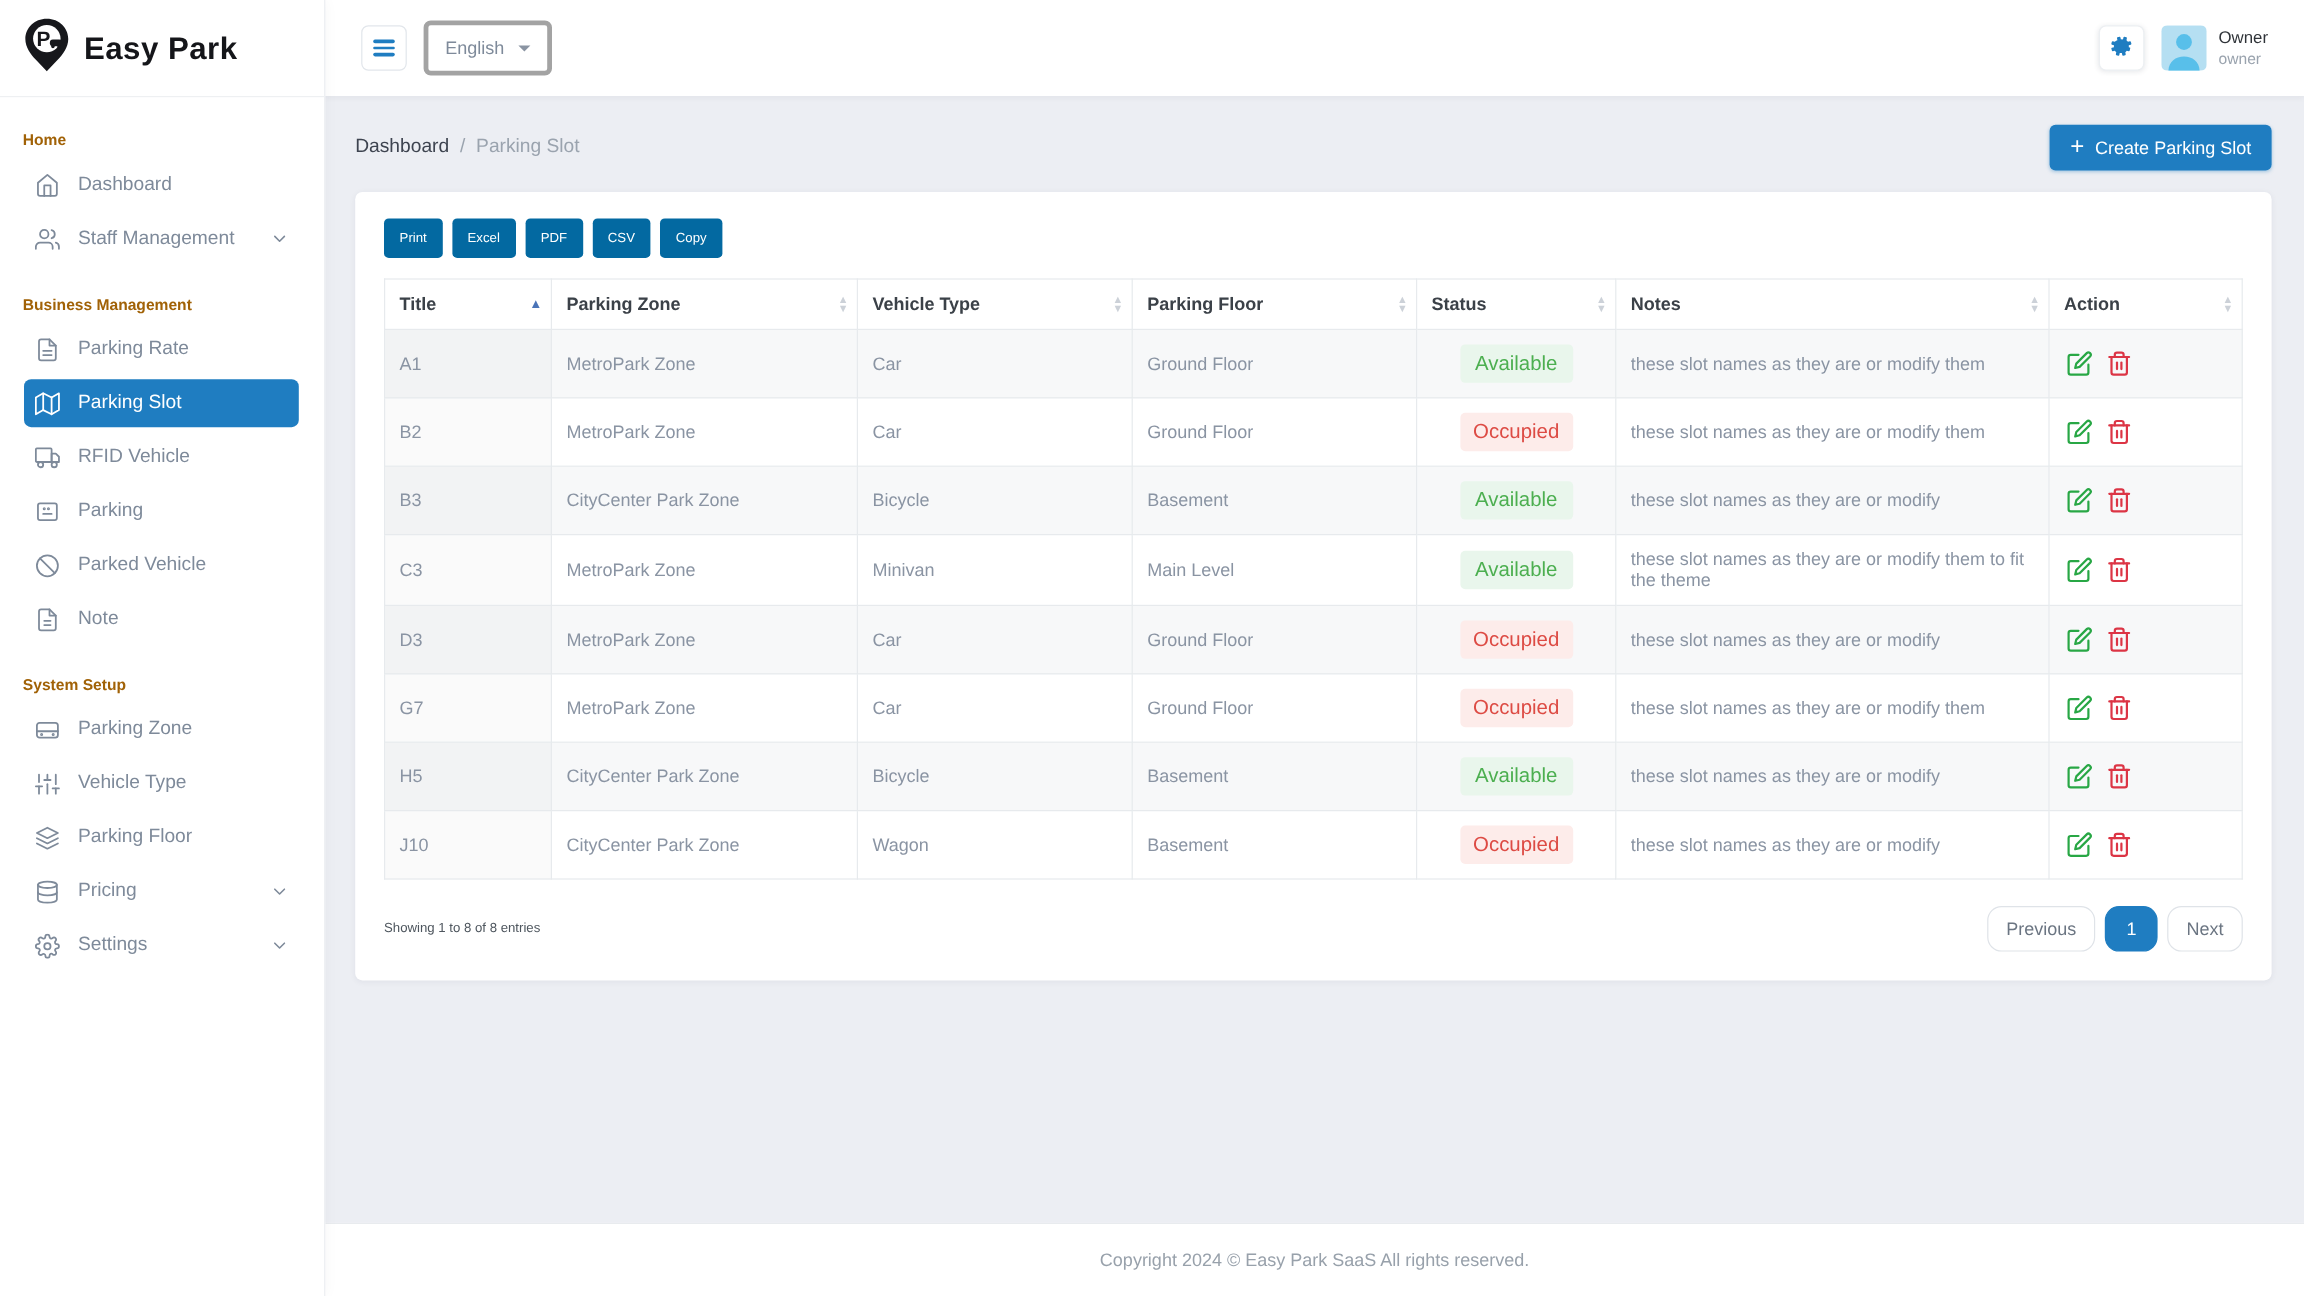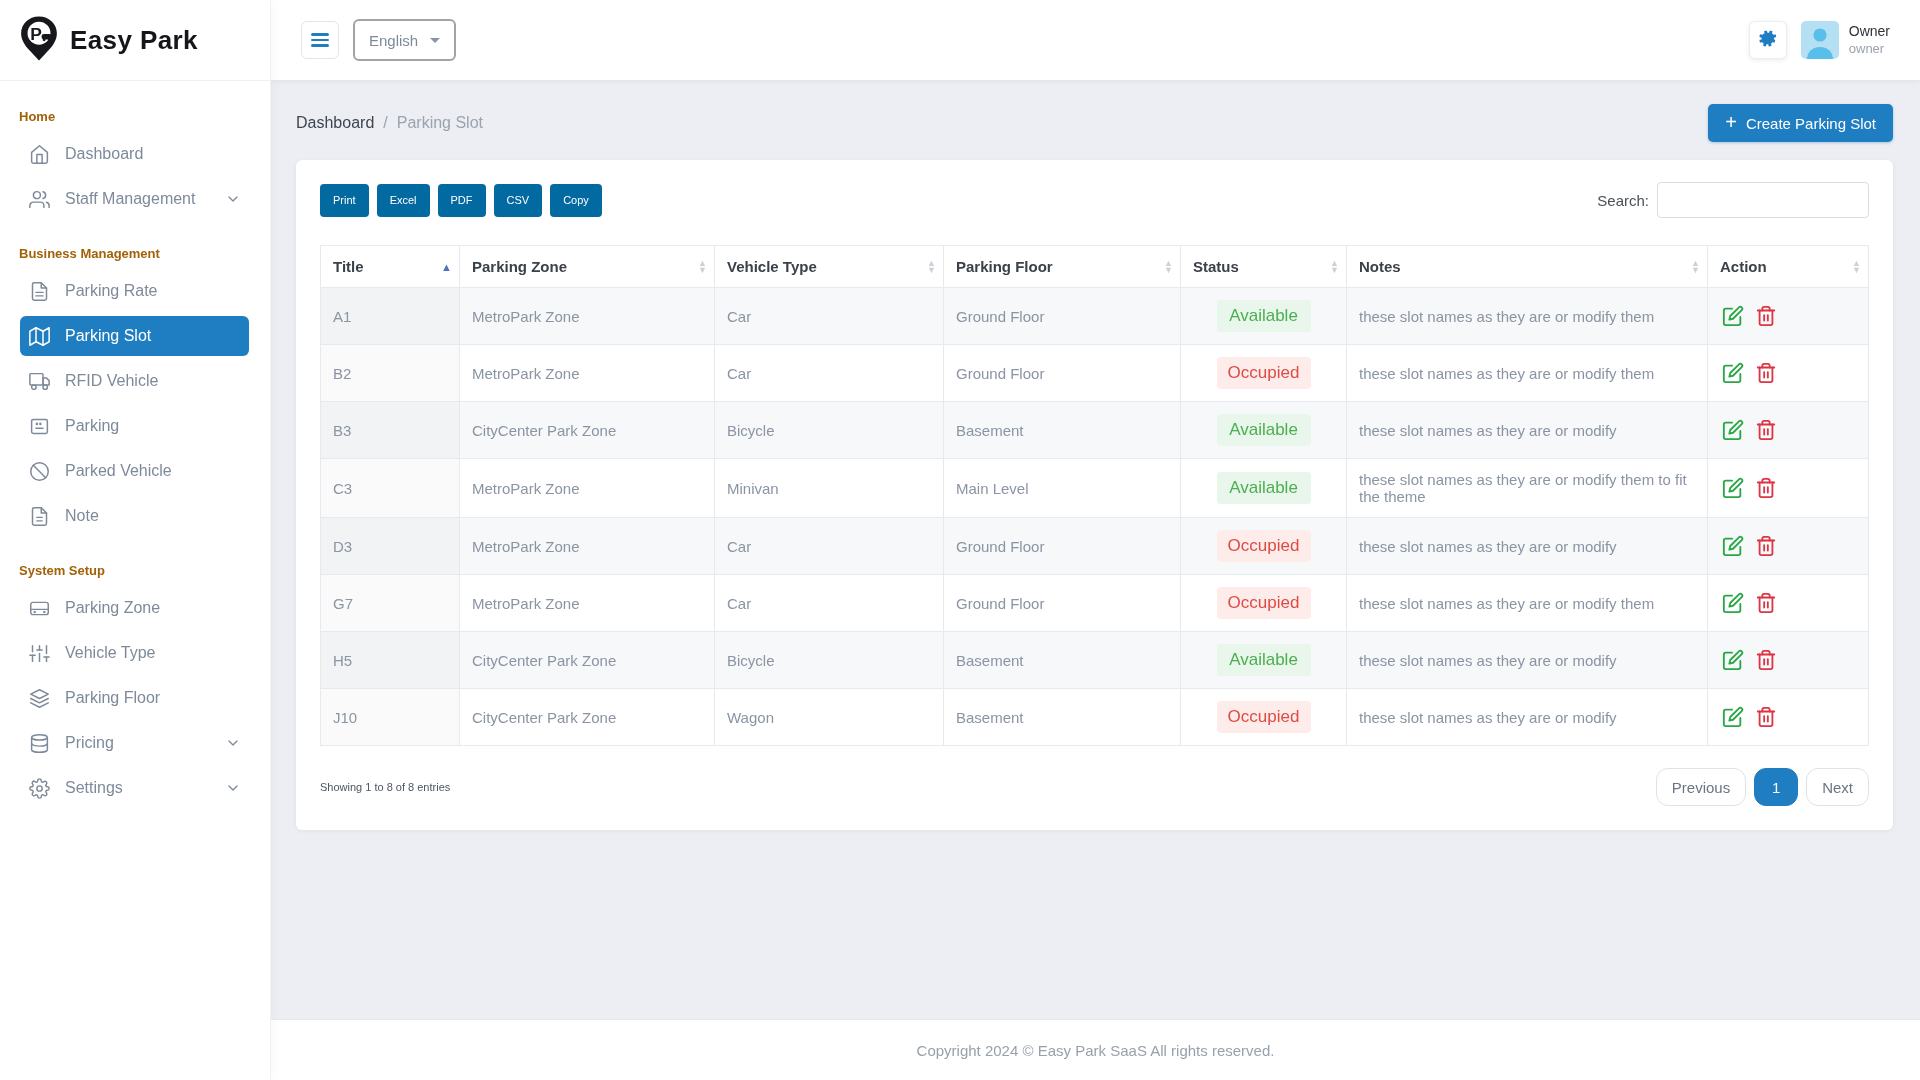--- a/index.html
+++ b/index.html
@@ -17,21 +17,21 @@
   .nav-item svg{width:21px;height:21px;stroke:currentColor;fill:none;stroke-width:1.7;stroke-linecap:round;stroke-linejoin:round}
   .nav-item.active{background:#1f7dc1;color:#fff}
   .nav-item .chev{margin-left:auto;display:flex}
   .nav-item .chev svg{width:16px;height:16px;stroke-width:2}
 
   
   .main{flex:1;min-width:0;display:flex;flex-direction:column;background:#eceef3}
   .topbar{height:80px;flex-shrink:0;background:#fff;display:flex;align-items:center;gap:14px;padding:0 30px;box-shadow:0 2px 5px rgba(30,40,60,.05);z-index:2}
   .icon-btn{width:38px;height:38px;background:#fff;border:1px solid #e2e6eb;border-radius:6px;display:flex;align-items:center;justify-content:center;cursor:pointer;flex-direction:column;gap:3px}
   .burger span{display:block;width:18px;height:2.5px;border-radius:2px;background:#1f7dc1}
-  .lang-select{height:38px;border:2px solid #a3a3a3;border-radius:6px;background:#fff;display:flex;align-items:center;gap:12px;padding:0 14px;font-size:15px;color:#7e8a9a;cursor:pointer}
+  .lang-select{height:38px;border:4px solid #a3a3a3;border-radius:6px;background:#fff;display:flex;align-items:center;gap:12px;padding:0 14px;font-size:15px;color:#7e8a9a;cursor:pointer}
   .caret{width:0;height:0;border-left:5px solid transparent;border-right:5px solid transparent;border-top:5px solid #8a94a2}
   .topbar .spacer{flex:1}
   .gear-btn{border:1px solid #eceff2;box-shadow:0 1px 4px rgba(30,40,60,.10)}
   .gear-btn svg{width:21px;height:21px;fill:#1f7dc1}
   .user-chip{display:flex;align-items:center;gap:10px;cursor:pointer}
   .avatar{width:38px;height:38px;border-radius:5px;overflow:hidden;display:block}
   .user-meta{display:flex;flex-direction:column;line-height:1.25}
   .user-name{font-size:14px;color:#2f3338}
   .user-role{font-size:13px;color:#9aa3ae}
 
@@ -46,21 +46,21 @@
 
   
   .card{margin:8px 27px 0 25px;background:#fff;border-radius:6px;box-shadow:0 1px 5px rgba(30,40,60,.06);padding:22px 24px 24px}
   .toolbar{display:flex;align-items:center}
   .btn-export{height:33px;padding:0 13px;margin-right:8px;background:#0369a1;color:#fff;border:none;border-radius:4px;font-size:11px;font-family:inherit;cursor:pointer}
   .search-wrap{margin-left:auto;display:flex;align-items:center;gap:8px}
   .search-label{font-size:15px;color:#4a5056}
   .search-input{width:192px;height:34px;border:1px solid #d9dee3;border-radius:4px;padding:0 9px;font-size:14px;font-family:inherit;color:#4a5056;outline:none}
 
   
-  table{width:100%;border-collapse:collapse;margin-top:27px}
+  table{width:100%;border-collapse:collapse;margin-top:17px}
   th,td{border:1px solid #e7eaed}
   th{padding:12px 22px 12px 12px;font-size:15px;font-weight:bold;color:#3b4148;text-align:left;position:relative;cursor:pointer;white-space:nowrap}
   th .sort{position:absolute;right:7px;top:50%;transform:translateY(-50%);display:flex;flex-direction:column;line-height:.8;font-size:9px;color:#ccd1d8}
   th .sort .active{color:#4a74b8;font-size:11px}
   th:nth-child(1),td:nth-child(1){width:104px}
   th:nth-child(2),td:nth-child(2){width:220px}
   th:nth-child(3),td:nth-child(3){width:194px}
   th:nth-child(4),td:nth-child(4){width:202px}
   th:nth-child(5),td:nth-child(5){width:131px}
   th:nth-child(7),td:nth-child(7){width:126px}
@@ -363,24 +363,20 @@
           <button class="btn-export">Print</button>
 
           <button class="btn-export">Excel</button>
 
           <button class="btn-export">PDF</button>
 
           <button class="btn-export">CSV</button>
 
           <button class="btn-export">Copy</button>
 
-        <div class="search-wrap">
-          <span class="search-label">Search:</span>
-          <input class="search-input" type="text" value="" style="">
-        </div>
       </div>
 
       <table>
         <thead>
           <tr>
 
               <th>
                 <span>Title</span>
                 <span class="sort">
                   <span class="active">▲</span>

